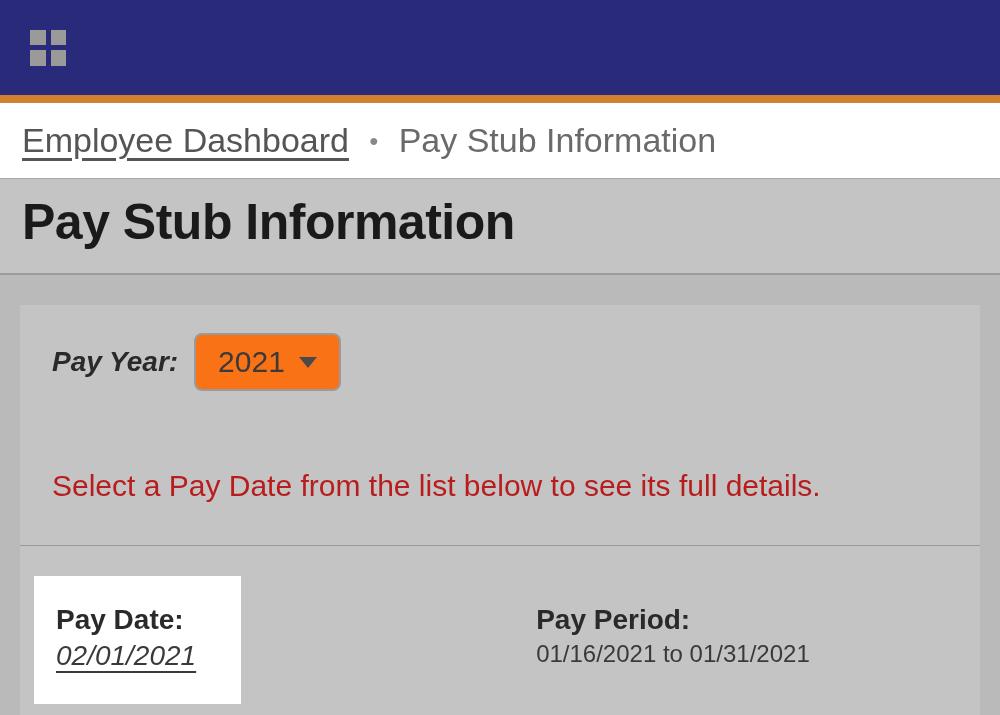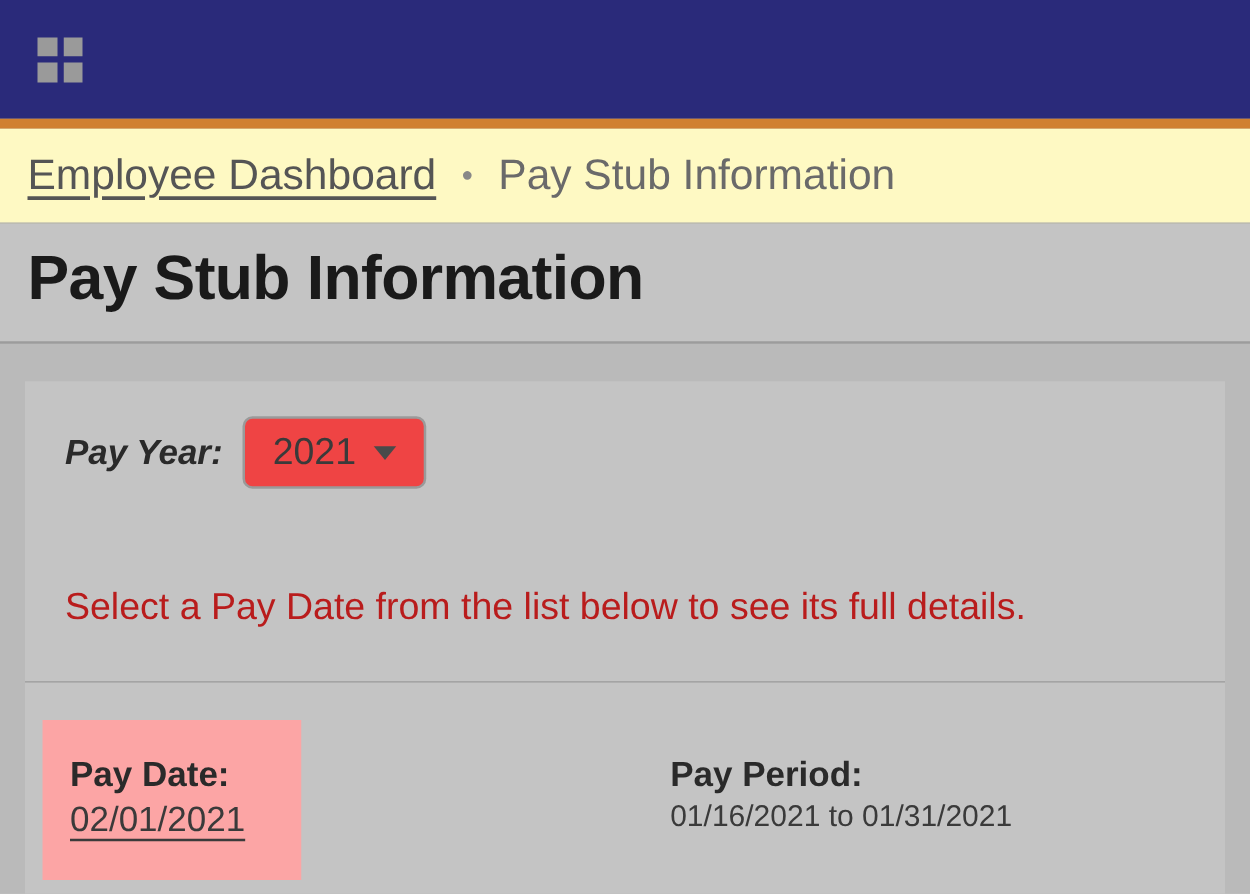--- a/index.html
+++ b/index.html
@@ -32,21 +32,21 @@
     .apps-icon span {
       background: #9a9a9a;
       width: 100%;
       height: 100%;
     }
     .accent-bar {
       height: 8px;
       background: #d08030;
     }
     .breadcrumb-bar {
-      background: #fef9c3;
+      background: #ffffff;
       padding: 18px 22px;
       border-bottom: 1px solid #a8a8a8;
       font-size: 34px;
       display: flex;
       align-items: center;
       gap: 20px;
     }
     .breadcrumb-link {
       color: #555555;
       text-decoration: underline;
@@ -86,21 +86,21 @@
     .pay-year-label {
       font-size: 28px;
       font-weight: 700;
       color: #2a2a2a;
       font-style: italic;
     }
     .select-button {
       display: inline-flex;
       align-items: center;
       gap: 14px;
-      background: #ef4444;
+      background: #f97316;
       border: 2px solid #9a9a9a;
       border-radius: 8px;
       padding: 10px 22px;
       font-size: 30px;
       color: #3a3a3a;
       cursor: pointer;
     }
     .caret-down {
       width: 0;
       height: 0;
@@ -118,38 +118,39 @@
       border: none;
       border-top: 1px solid #999999;
       margin: 0 -32px;
     }
     .pay-stub-row {
       display: flex;
       padding: 38px 0 38px 0;
       gap: 0;
     }
     .pay-date-cell {
-      background: #fca5a5;
+      background: #ffffff;
       padding: 28px 45px 32px 22px;
       margin-left: -18px;
       margin-top: -8px;
       margin-bottom: -8px;
       min-width: 195px;
     }
     .cell-label {
       font-size: 28px;
       font-weight: 700;
       color: #2a2a2a;
       margin-bottom: 4px;
     }
     .pay-date-link {
       font-size: 28px;
       color: #3a3a3a;
       text-decoration: underline;
       text-underline-offset: 6px;
+      font-style: italic;
     }
     .pay-period-cell {
       padding: 20px 0 0 295px;
     }
     .pay-period-value {
       font-size: 24px;
       color: #3a3a3a;
     }
   </style>
 </head>

